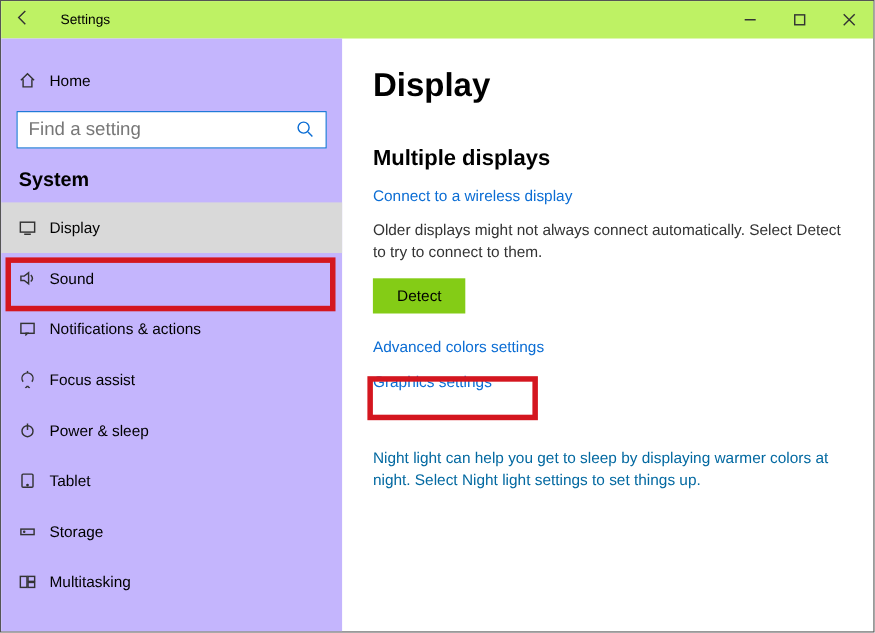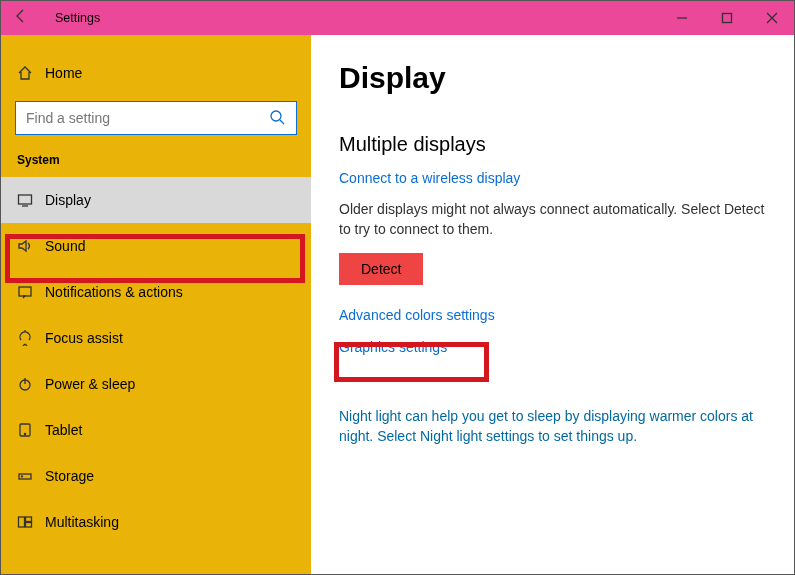--- a/index.html
+++ b/index.html
@@ -10,21 +10,21 @@
     background: #fff;
     width: 795px;
     height: 575px;
     overflow: hidden;
     border: 1px solid #555;
   }
   .titlebar {
     height: 34px;
     display: flex;
     align-items: center;
-    background: #ec4899;
+    background: #bef264;
   }
   .titlebar .back {
     width: 40px;
     text-align: center;
     font-size: 16px;
     cursor: pointer;
   }
   .titlebar .title {
     padding-left: 14px;
     font-size: 12.5px;
@@ -41,21 +41,21 @@
     justify-content: center;
     cursor: pointer;
     font-size: 13px;
   }
   .container {
     display: flex;
     height: calc(100% - 34px);
   }
   .sidebar {
     width: 310px;
-    background: #eab308;
+    background: #c4b5fd;
     padding-top: 18px;
     position: relative;
   }
   .home-row {
     display: flex;
     align-items: center;
     height: 40px;
     padding-left: 16px;
     cursor: pointer;
   }
@@ -72,36 +72,36 @@
   }
   .search-wrap {
     margin: 8px 14px 18px 14px;
   }
   .search {
     width: 100%;
     height: 34px;
     border: 1.5px solid #0b6dd4;
     background: #fff;
     padding: 0 34px 0 10px;
-    font-size: 14px;
+    font-size: 17px;
     outline: none;
     color: #666;
   }
   .search::placeholder { color: #777; }
   .search-icon {
     position: absolute;
     margin-left: -28px;
     margin-top: 8px;
     color: #0b6dd4;
     font-size: 14px;
     pointer-events: none;
   }
   .cat-header {
     padding: 0 16px 10px 16px;
-    font-size: 12px;
+    font-size: 18px;
     font-weight: 600;
   }
   .nav-item {
     display: flex;
     align-items: center;
     height: 46px;
     padding-left: 16px;
     cursor: pointer;
   }
   .nav-item.selected {
@@ -122,41 +122,41 @@
     position: relative;
     overflow: hidden;
   }
   h1.page-title {
     font-size: 30px;
     font-weight: 600;
     margin-bottom: 38px;
   }
   h2.section {
     font-size: 20px;
-    font-weight: 400;
+    font-weight: 700;
     margin-bottom: 14px;
   }
   .link {
     color: #0b6dd4;
     font-size: 14px;
     cursor: pointer;
     display: inline-block;
   }
   .desc {
     font-size: 14px;
     color: #333;
     margin-top: 14px;
     line-height: 1.4;
     max-width: 430px;
   }
   .desc.muted { color: #0369a1; margin-top: 6px;}
   .btn {
     display: inline-block;
     margin-top: 14px;
-    background: #ef4444;
+    background: #84cc16;
     border: none;
     height: 32px;
     padding: 0 22px;
     font-size: 14px;
     cursor: pointer;
     text-align: center;
   }
   .spacer { height: 22px; }
   .highlight-graphics {
     position: absolute;

